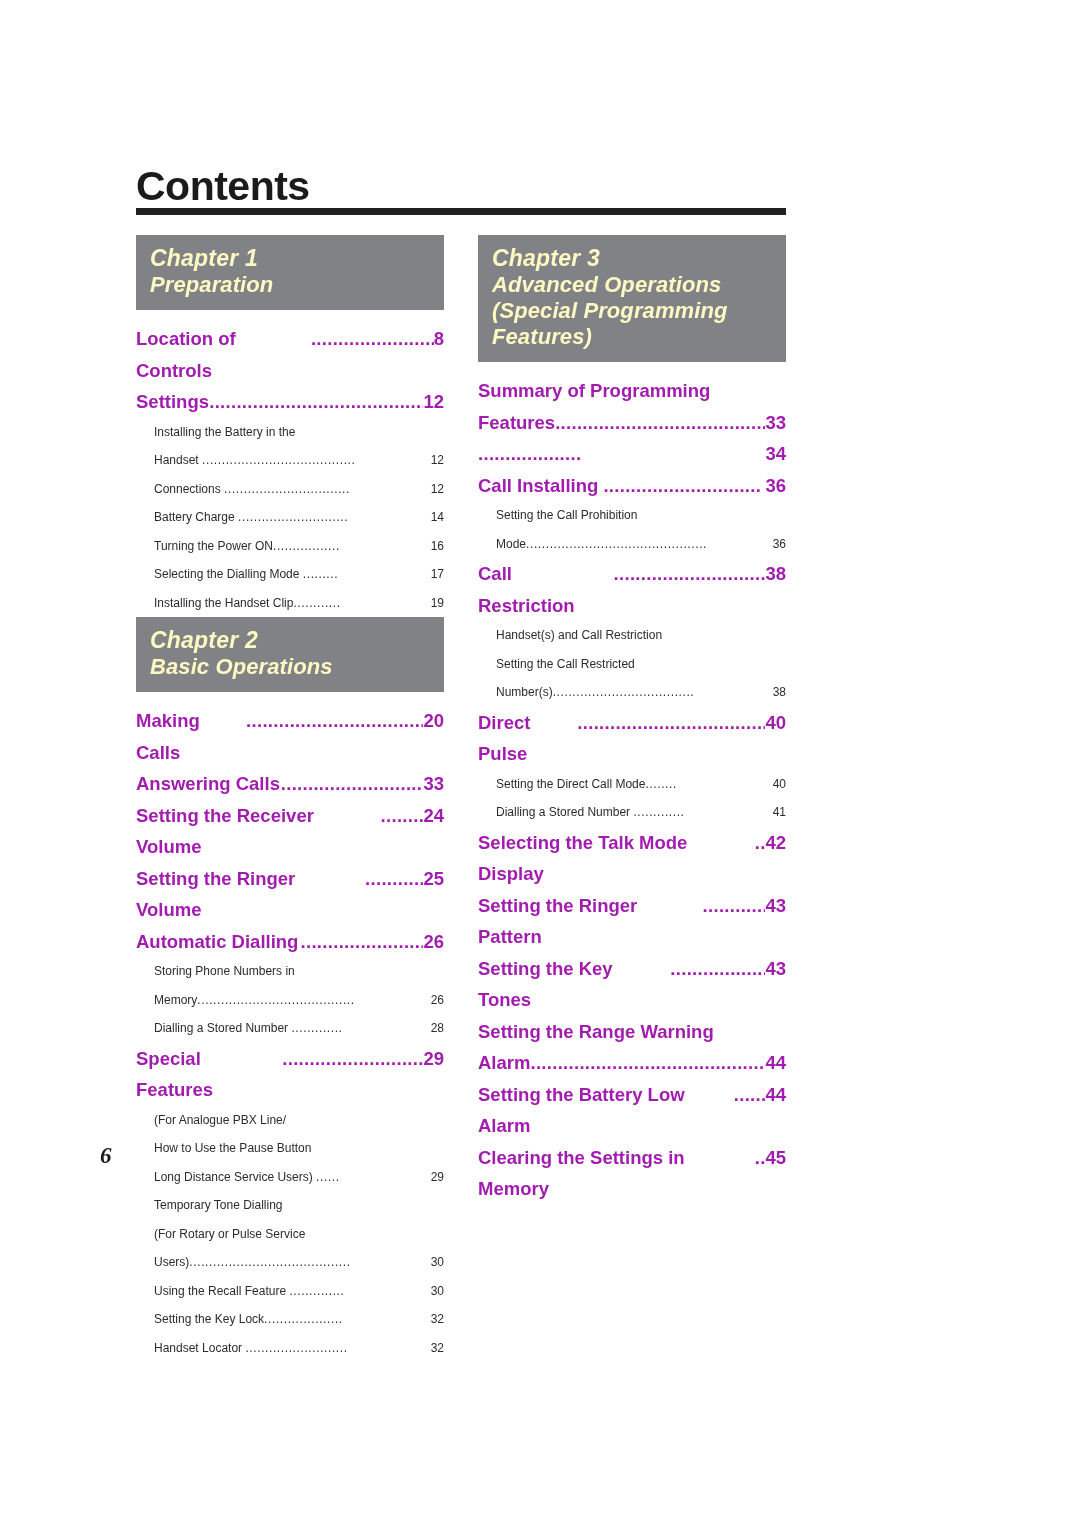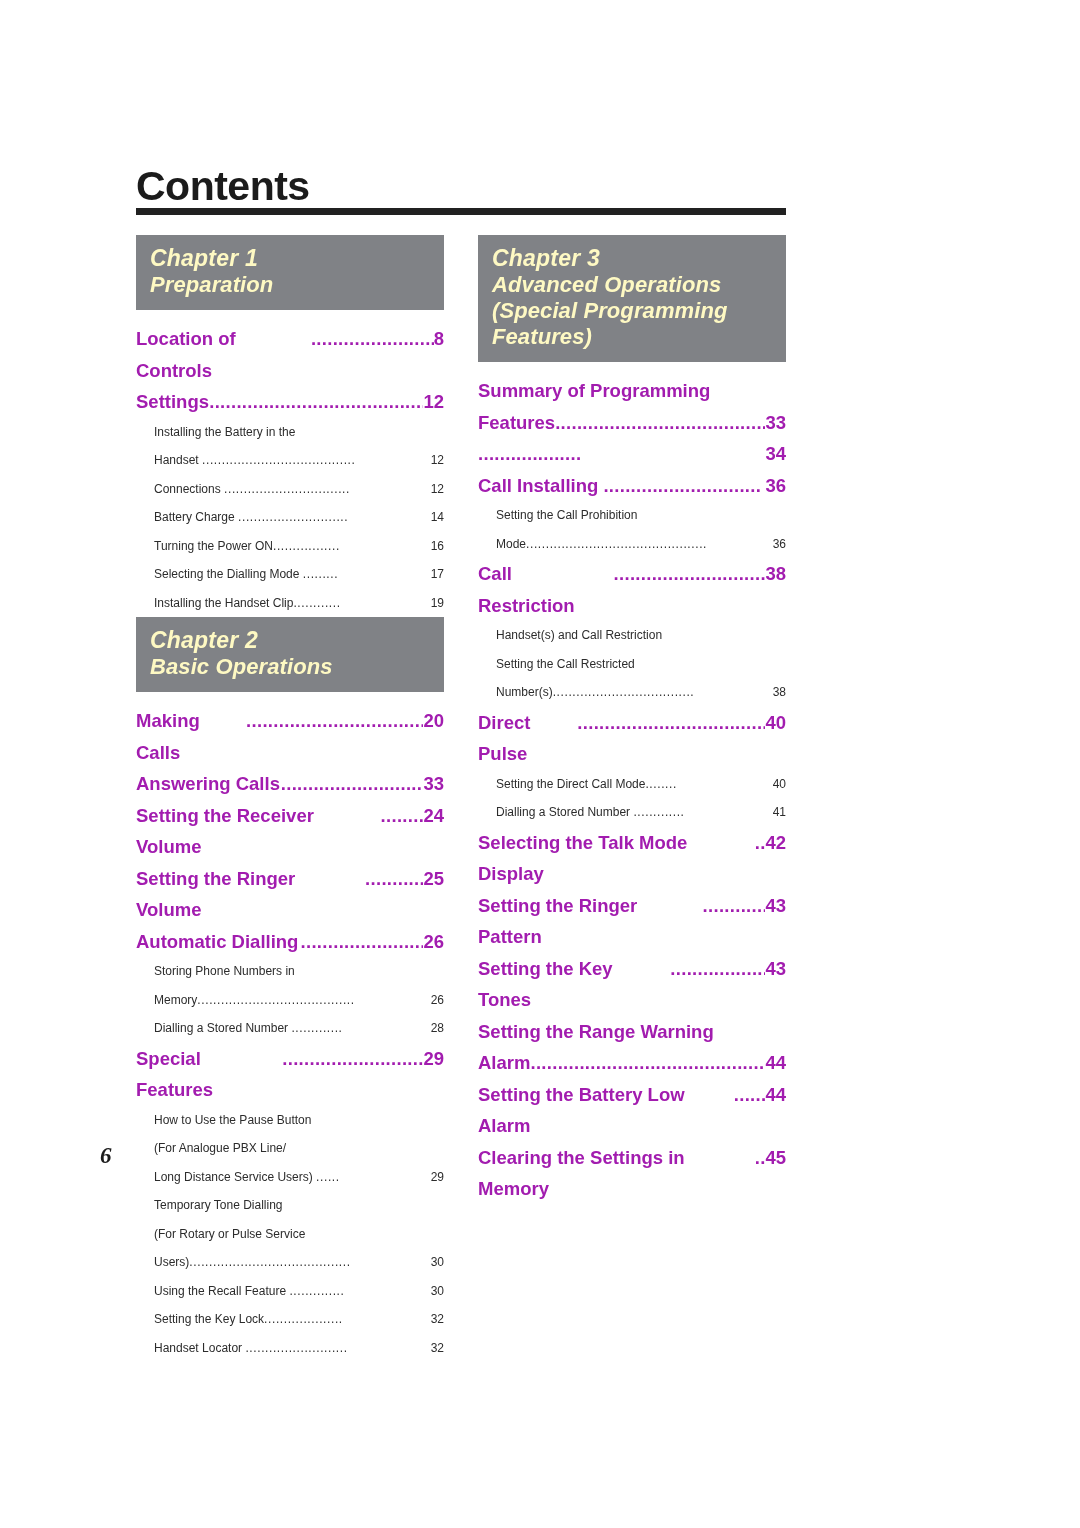--- a/index.html
+++ b/index.html
@@ -236,24 +236,24 @@
           <span class="label">Dialling a Stored Number </span>
           <span class="leader">.............</span>
           <span class="pageno">28</span>
         </div>
         <div class="toc-entry lvl1">
           <span class="label">Special Features </span>
           <span class="leader">...........................</span>
           <span class="pageno">29</span>
         </div>
         <div class="toc-entry lvl2 nodots">
+          <span class="label">(For Analogue PBX Line/</span>
+        </div>
+        <div class="toc-entry lvl2 nodots">
           <span class="label">How to Use the Pause Button</span>
-        </div>
-        <div class="toc-entry lvl2 nodots">
-          <span class="label">(For Analogue PBX Line/</span>
         </div>
         <div class="toc-entry lvl2">
           <span class="label">Long Distance Service Users) </span>
           <span class="leader">......</span>
           <span class="pageno">29</span>
         </div>
         <div class="toc-entry lvl2 nodots">
           <span class="label">Temporary Tone Dialling</span>
         </div>
         <div class="toc-entry lvl2 nodots">

